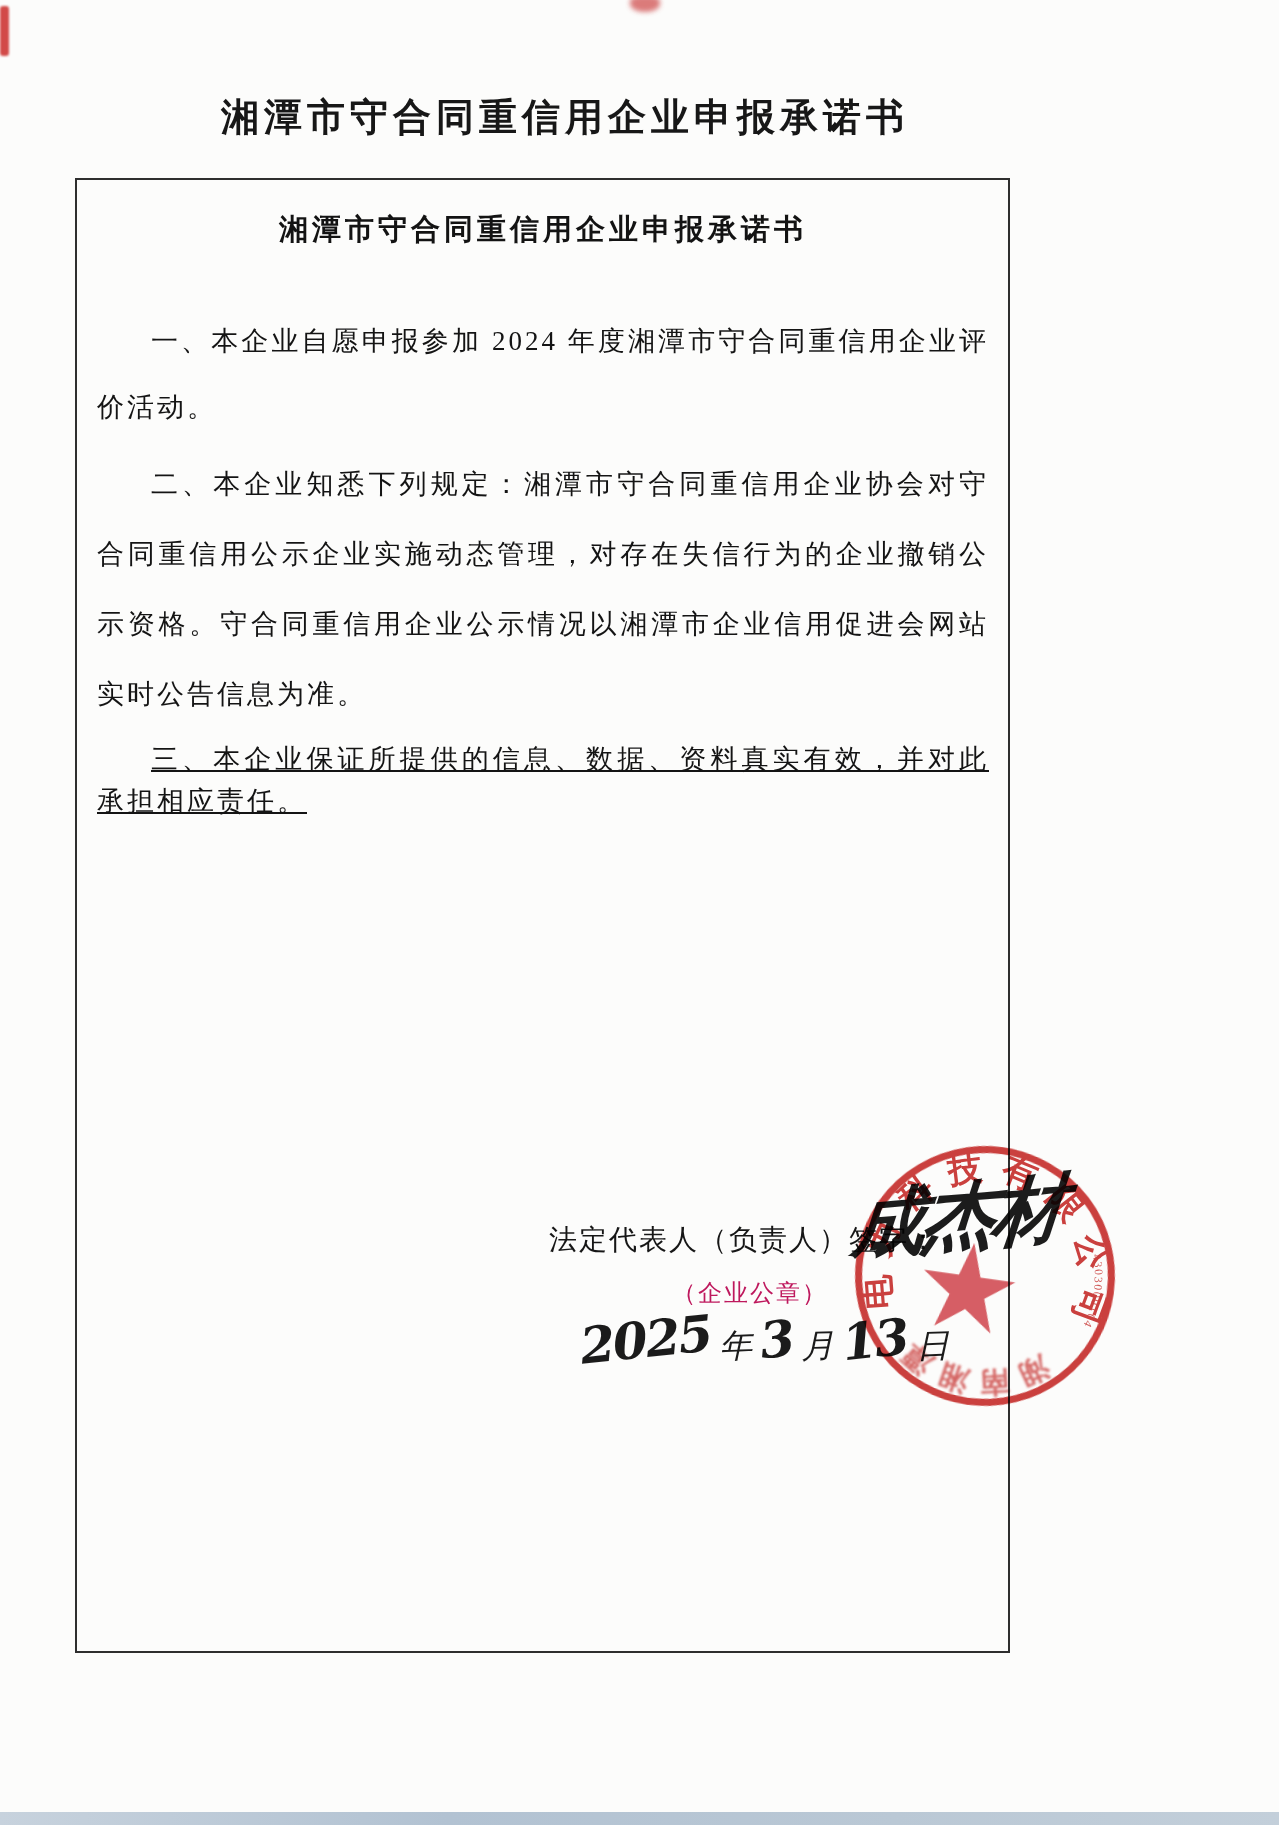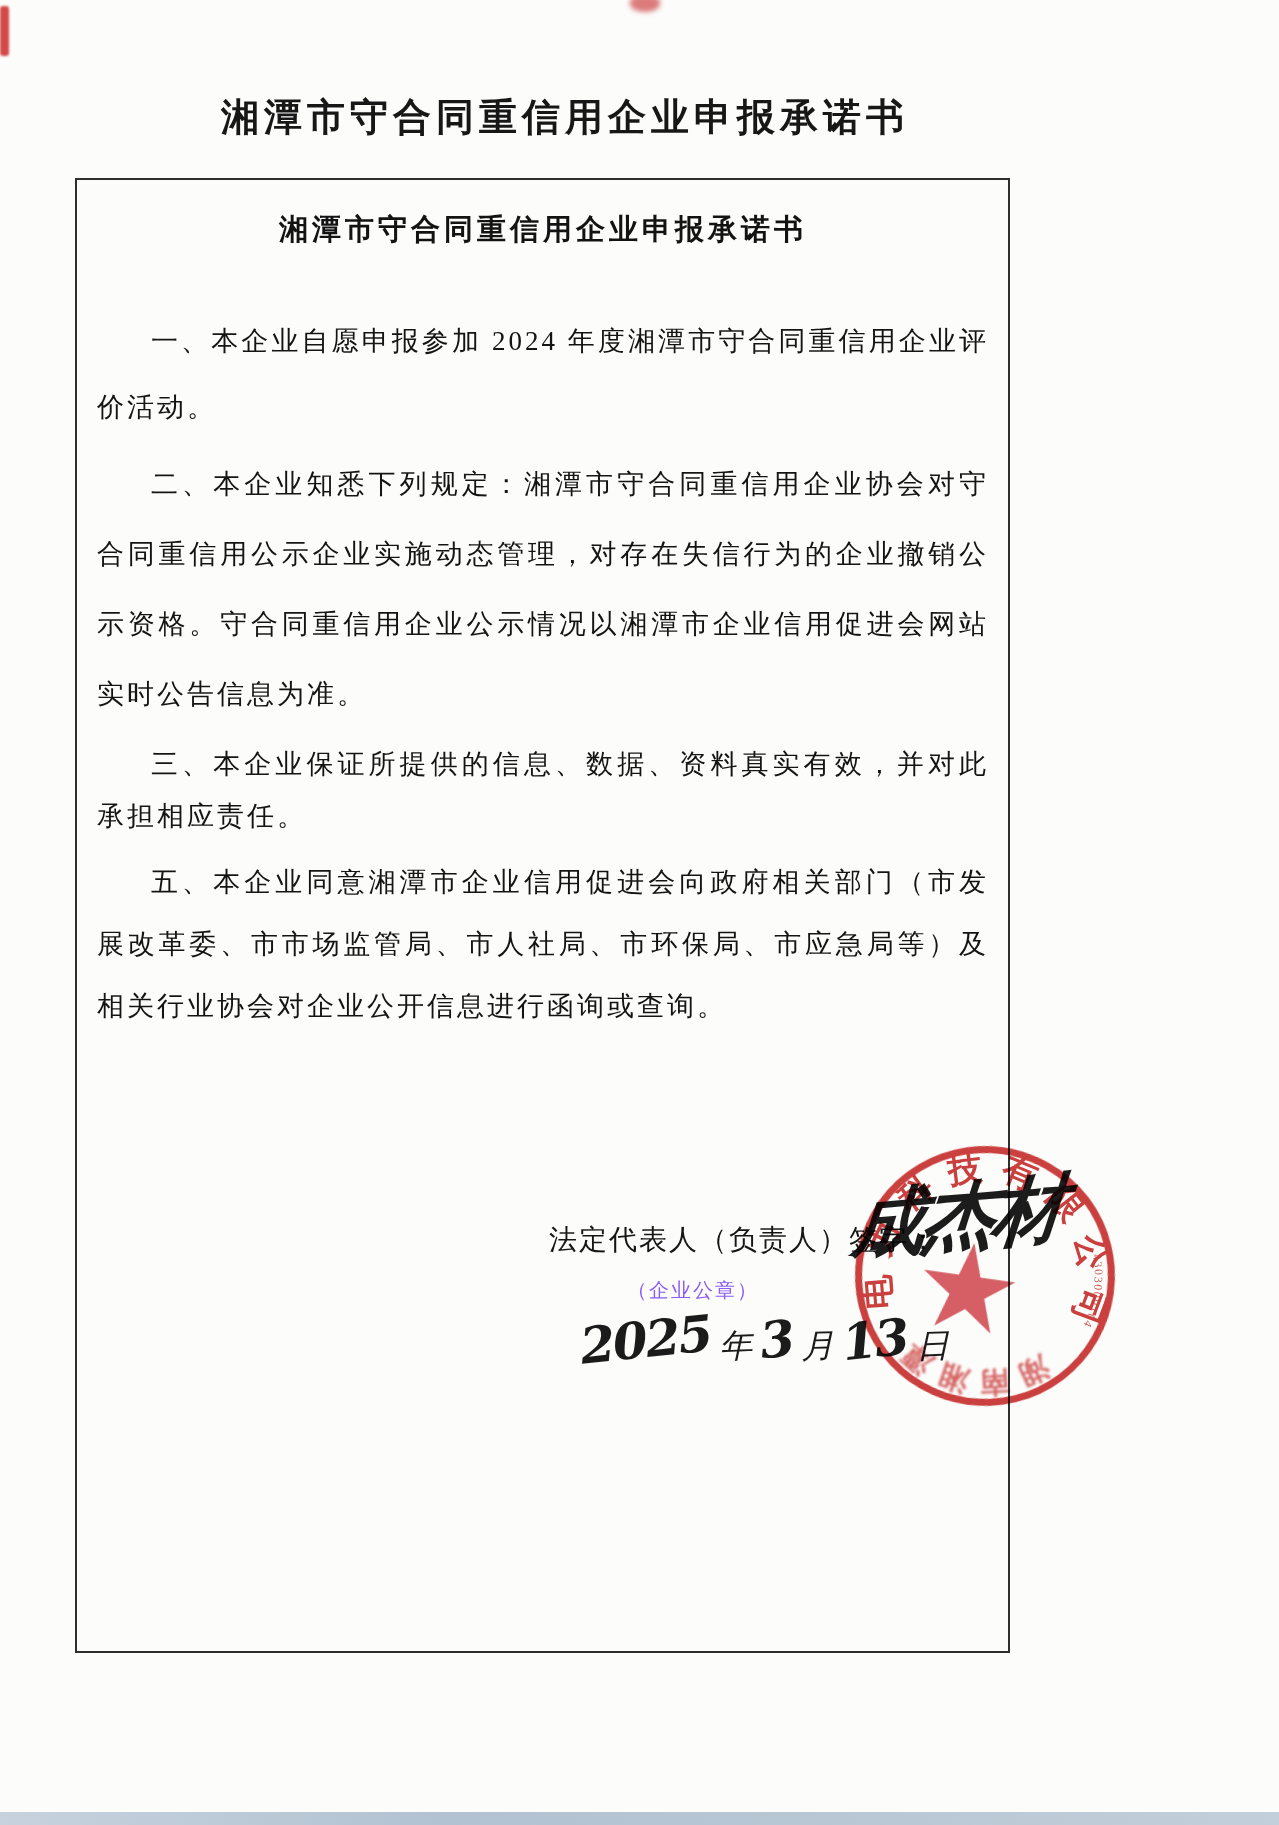--- a/index.html
+++ b/index.html
@@ -21,37 +21,37 @@
     padding:14px 10px 0 11px;background:transparent;
   }
   .doc-title{
     text-align:center;font-size:29px;font-weight:bold;letter-spacing:4px;
     margin:16px 0 0 0;color:#131313;
   }
   .doc-body{margin-top:58px;font-size:27px;letter-spacing:3px;color:#141414;}
   .doc-body p{margin:9px;text-indent:2em;text-align:justify;}
   .p1{line-height:66px;margin-bottom:24px;}
   .p2{line-height:70px;}
-  .p3{line-height:52px;}
+  .p3{line-height:42px;text-decoration:underline;}
   .p4{line-height:62px;}
   .p5{line-height:62px;}
   
   .sig-label{
     position:absolute;left:549px;top:1221px;font-size:28px;letter-spacing:2px;
     color:#161616;white-space:nowrap;
   }
   .sig-name{
     position:absolute;left:852px;top:1168px;font-size:74px;font-weight:bold;
     font-style:italic;letter-spacing:-4px;color:#1c1c1c;white-space:nowrap;
     transform:rotate(-5deg) skewX(-10deg);mix-blend-mode:multiply;z-index:6;
     font-family:"DejaVu Serif",serif;
   }
   .sig-seal-label{
-    position:absolute;left:627px;top:1277px;font-size:20px;letter-spacing:2px;
-    color:#8b5cf6;white-space:nowrap;
+    position:absolute;left:672px;top:1277px;font-size:24px;letter-spacing:2px;
+    color:#be185d;white-space:nowrap;
   }
   .sig-date{
     position:absolute;left:580px;top:1310px;font-style:italic;color:#1b1b1b;
     white-space:nowrap;font-family:"DejaVu Serif",serif;z-index:6;
     mix-blend-mode:multiply;
   }
   .sig-date .num{font-size:50px;font-weight:bold;display:inline-block;transform:rotate(-6deg);letter-spacing:-2px;}
   .sig-date .unit{font-size:33px;display:inline-block;margin:0 8px;transform:rotate(-2deg);}
   
   .stamp{
@@ -86,21 +86,20 @@
 <div class="artifact-top-left"></div>
 <div class="artifact-top-center"></div>
 <div class="scan-strip-bottom"></div>
 
 <div class="doc-box">
   <div class="doc-title">湘潭市守合同重信用企业申报承诺书</div>
   <div class="doc-body">
     <p class="p1">一、本企业自愿申报参加 2024 年度湘潭市守合同重信用企业评价活动。</p>
     <p class="p2">二、本企业知悉下列规定：湘潭市守合同重信用企业协会对守合同重信用公示企业实施动态管理，对存在失信行为的企业撤销公示资格。守合同重信用企业公示情况以湘潭市企业信用促进会网站实时公告信息为准。</p>
     <p class="p3">三、本企业保证所提供的信息、数据、资料真实有效，并对此承担相应责任。</p>
-    <p class="p5">五、本企业同意湘潭市企业信用促进会向政府相关部门（市发展改革委、市市场监管局、市人社局、市环保局、市应急局等）及相关行业协会对企业公开信息进行函询或查询。</p>
   </div>
 </div>
 
 <div class="sig-label">法定代表人（负责人）签字：</div>
 <div class="sig-name">成杰材</div>
 <div class="sig-seal-label">（企业公章）</div>
 <div class="sig-date">
   <span class="num">2025</span><span class="unit">年</span><span class="num">3</span><span class="unit">月</span><span class="num">13</span><span class="unit">日</span>
 </div>
 

